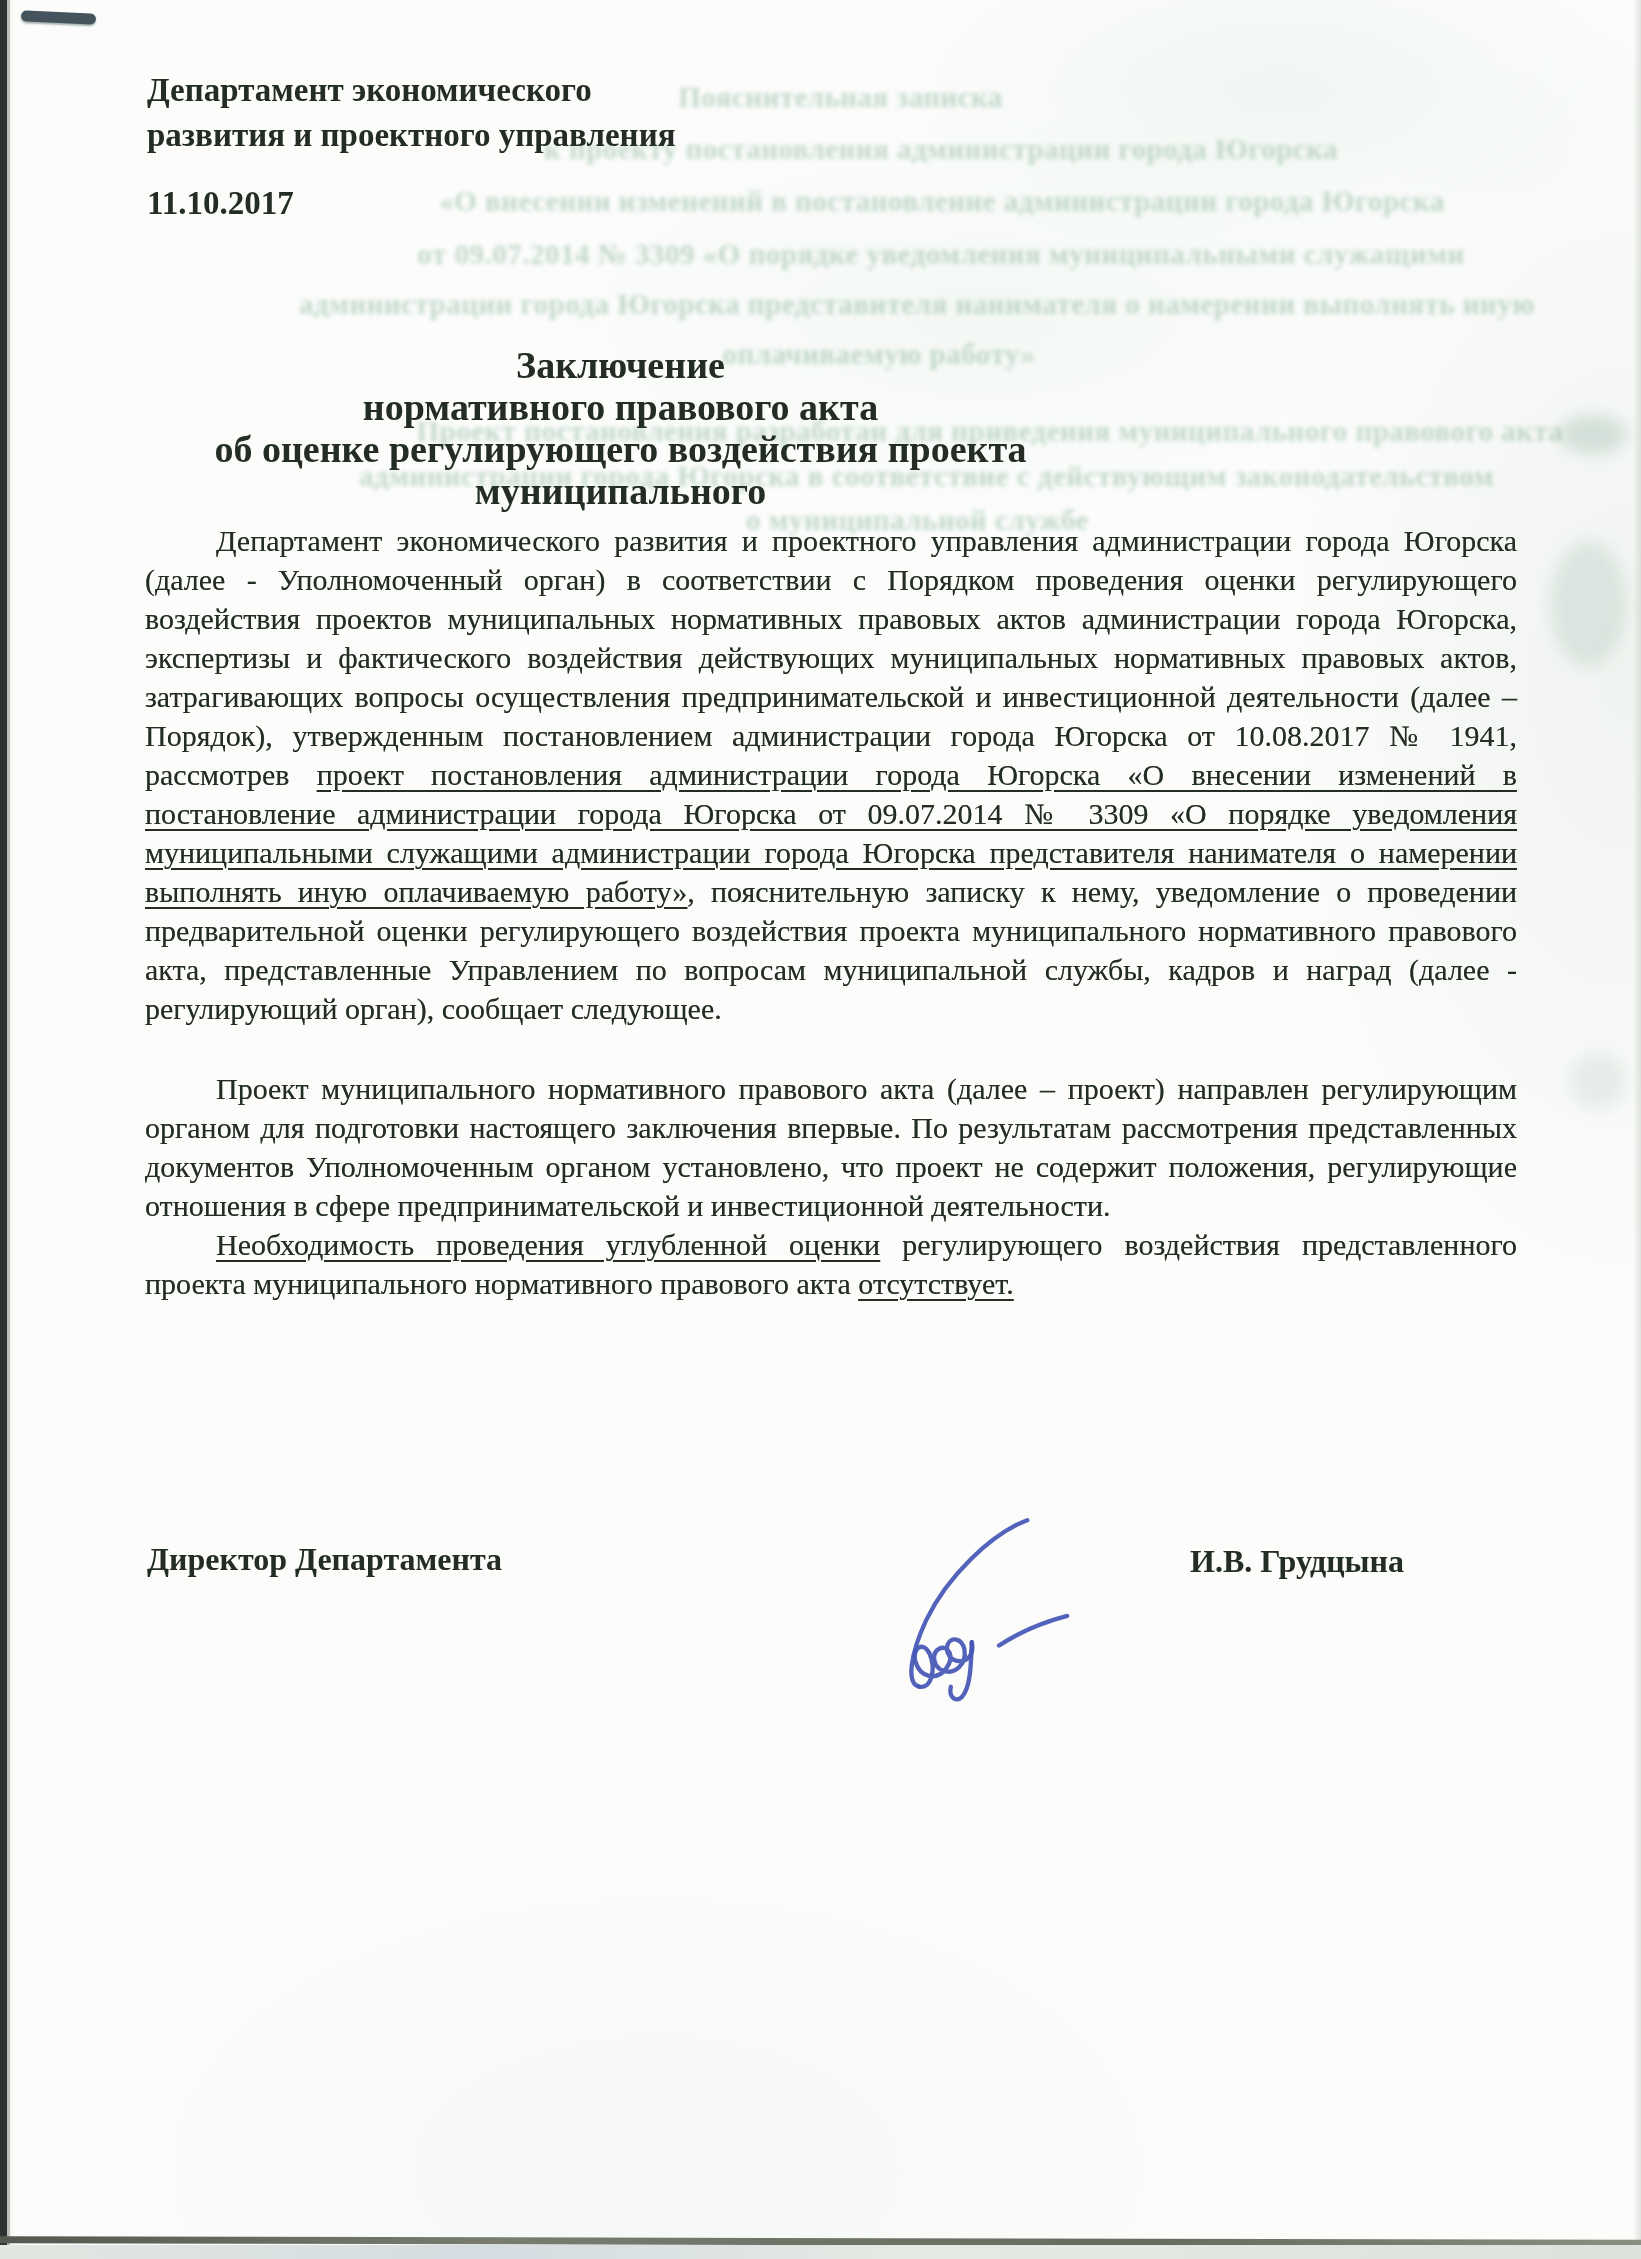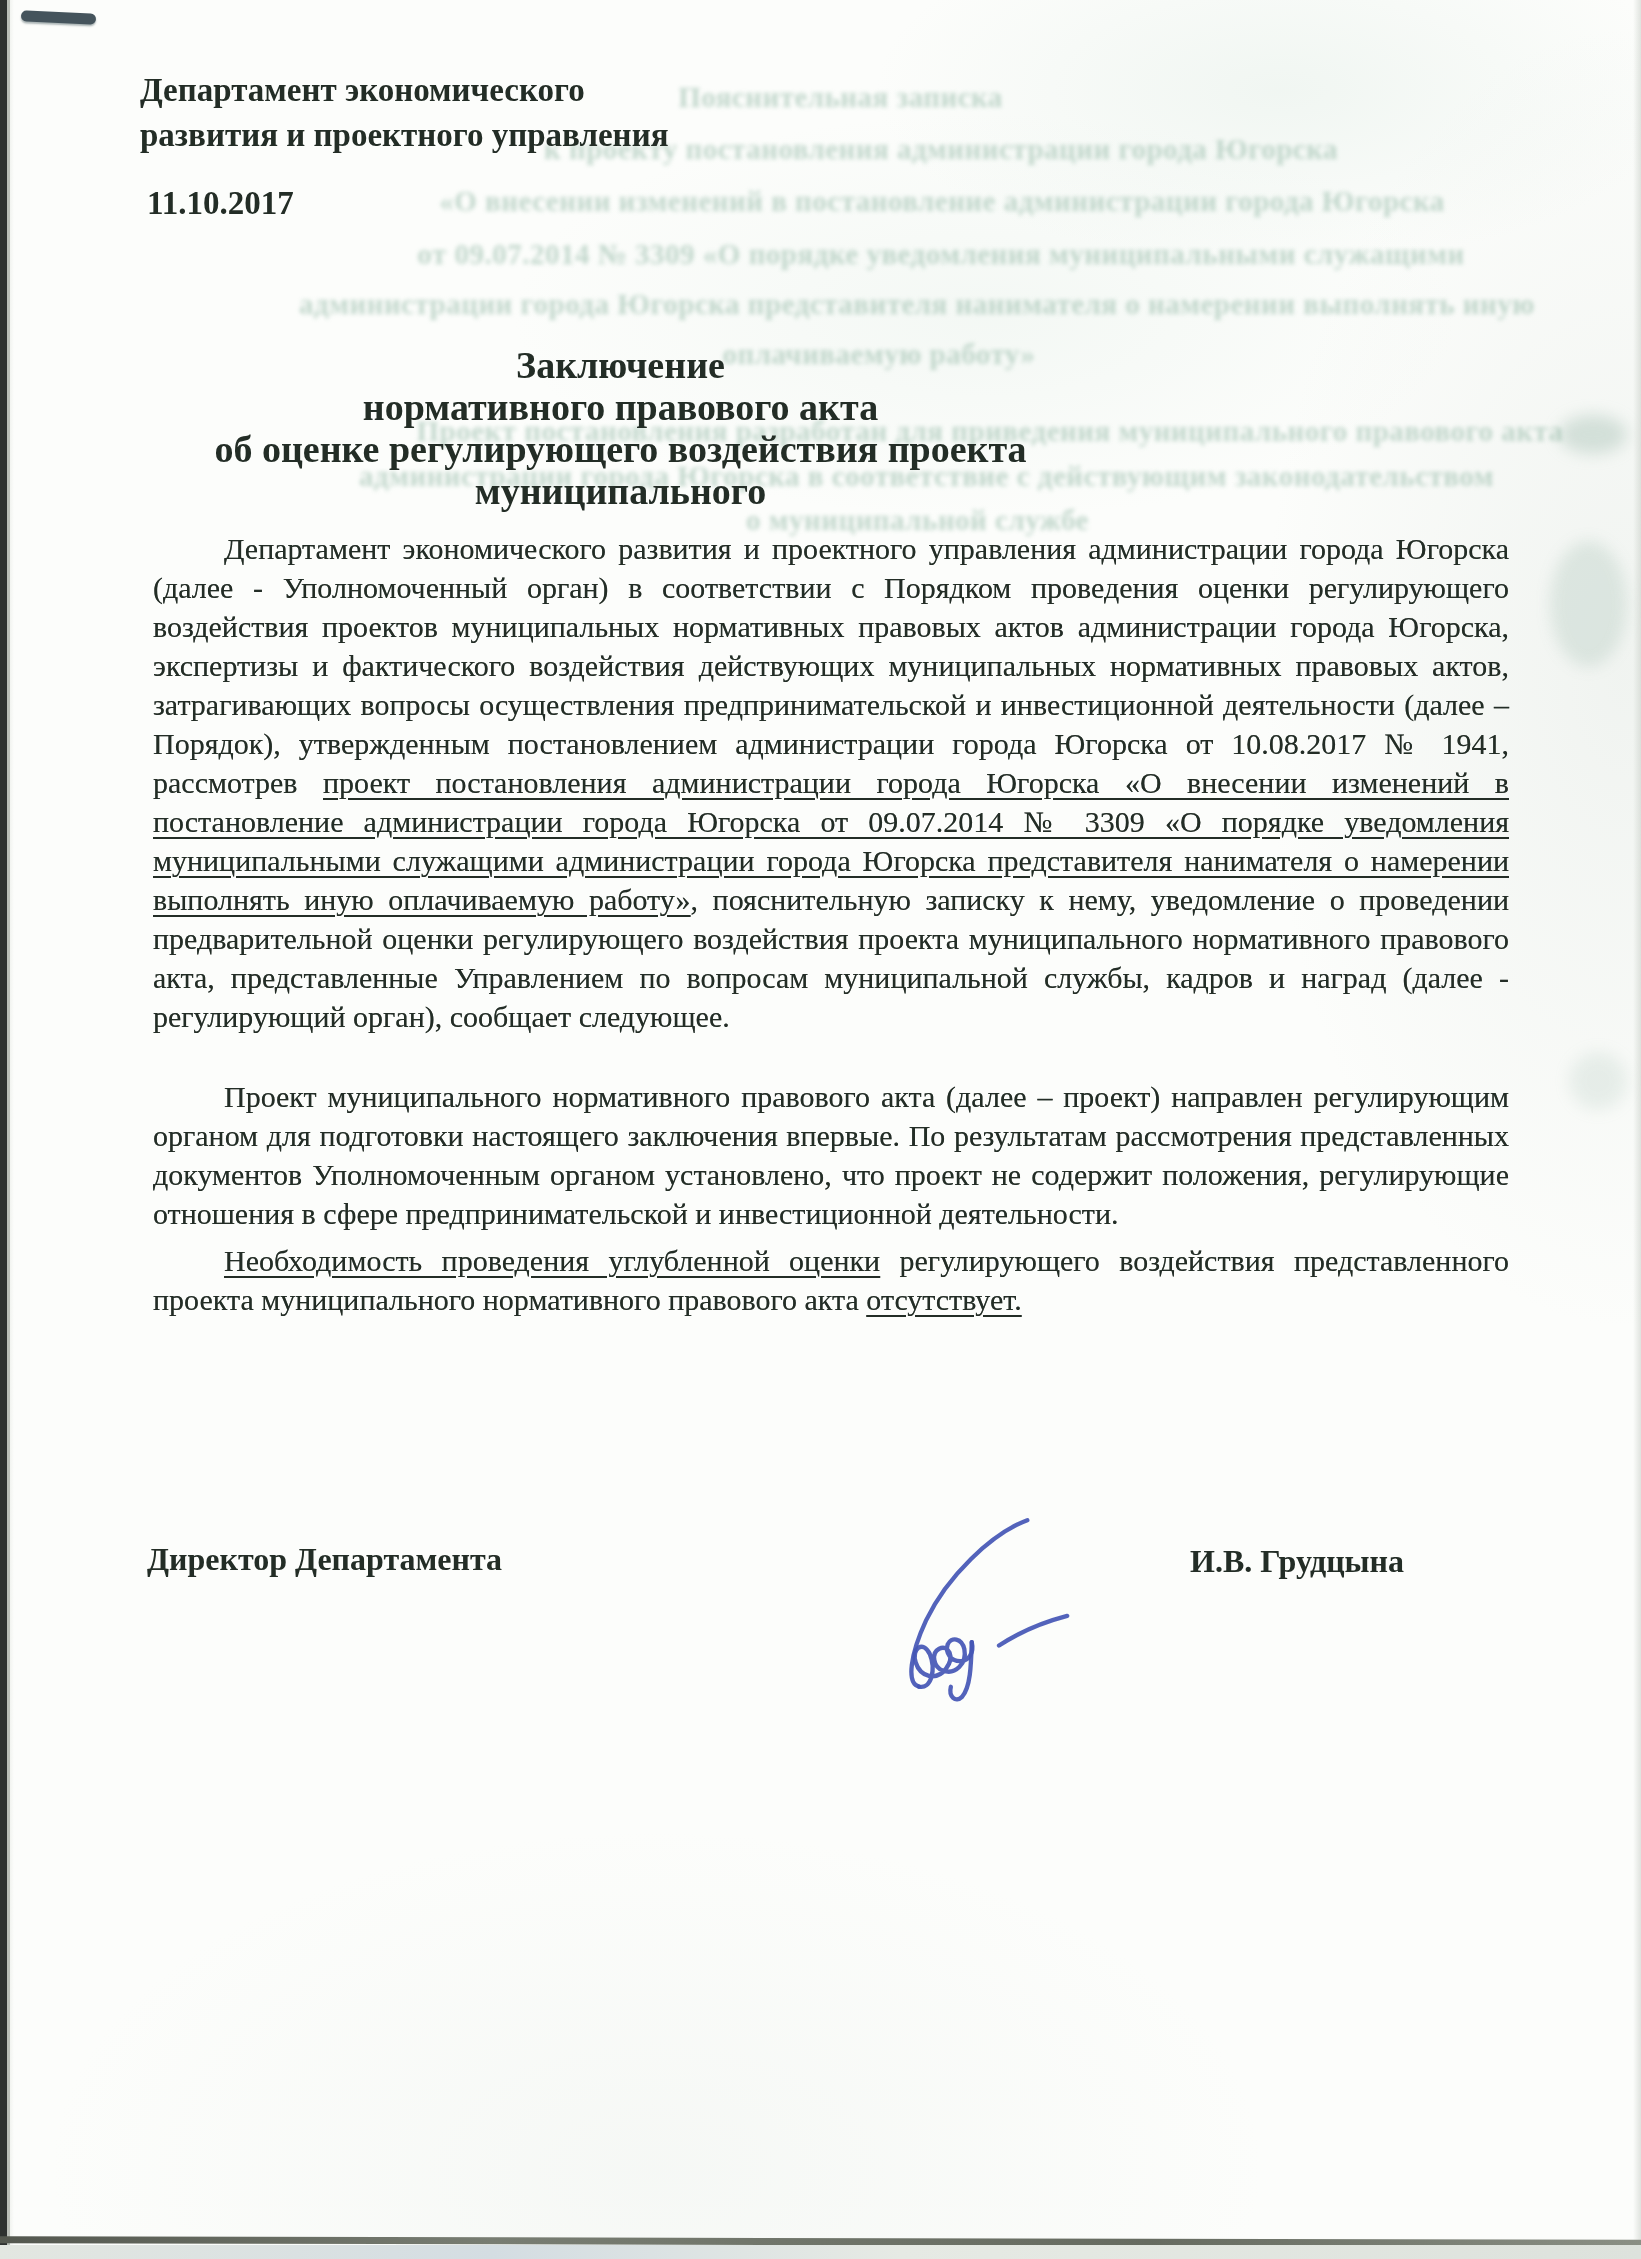--- a/index.html
+++ b/index.html
@@ -29,27 +29,27 @@
   .edge-bottom-strip{position:absolute;left:0;top:2245px;width:1641px;height:14.5px;
     background:linear-gradient(90deg,#e3e7e1,#d4dde2 30%,#e6eae4 55%,#dde2dc);}
   .smudge{position:absolute;border-radius:50%;filter:blur(7.7px);background:rgba(150,180,165,.35);}
   .smudge.s1{left:1559px;top:415px;width:68px;height:39px;}
   .smudge.s2{left:1550px;top:541px;width:77px;height:126px;opacity:.7;}
   .smudge.s3{left:1569px;top:1052px;width:58px;height:58px;opacity:.5;}
   
   .bleed-line{position:absolute;text-align:center;color:#9dbfae;opacity:.62;filter:blur(2.1px);
     font-weight:bold;font-size:29px;letter-spacing:0.5px;white-space:nowrap;overflow:hidden;}
   
-  .org{position:absolute;left:140px;top:68px;font-weight:bold;font-size:33px;line-height:45px;}
+  .org{position:absolute;left:147px;top:68px;font-weight:bold;font-size:33px;line-height:45px;}
   .doc-date{position:absolute;left:147px;top:185px;font-weight:bold;font-size:33px;}
   .title{position:absolute;left:140px;top:344px;width:961px;text-align:center;
     font-weight:bold;font-size:38px;line-height:42px;}
   .body{position:absolute;left:145px;top:521px;width:1372px;font-size:30px;line-height:39px;
     text-align:justify;}
-  .body p{margin:8px;text-indent:71px;text-shadow:0 0 0.5px rgba(35,45,38,.6);}
+  .body p{margin:0;text-indent:71px;text-shadow:0 0 0.5px rgba(35,45,38,.6);}
   .body p.gap{margin-top:41px;}
   .body u{text-underline-offset:4.8px;text-decoration-thickness:1.9px;}
   .sig-pos{position:absolute;left:147px;top:1541px;font-weight:bold;font-size:32px;}
   .sig-name{position:absolute;left:1190px;top:1543px;font-weight:bold;font-size:32px;}
   .sig-svg{position:absolute;left:823px;top:1506px;width:290px;height:203px;transform:rotate(-3deg);}
   .sig-svg path{fill:none;stroke:#4456b5;stroke-width:4.5;stroke-linecap:round;stroke-linejoin:round;opacity:.92;}
 </style>
 </head>
 <body>
 

